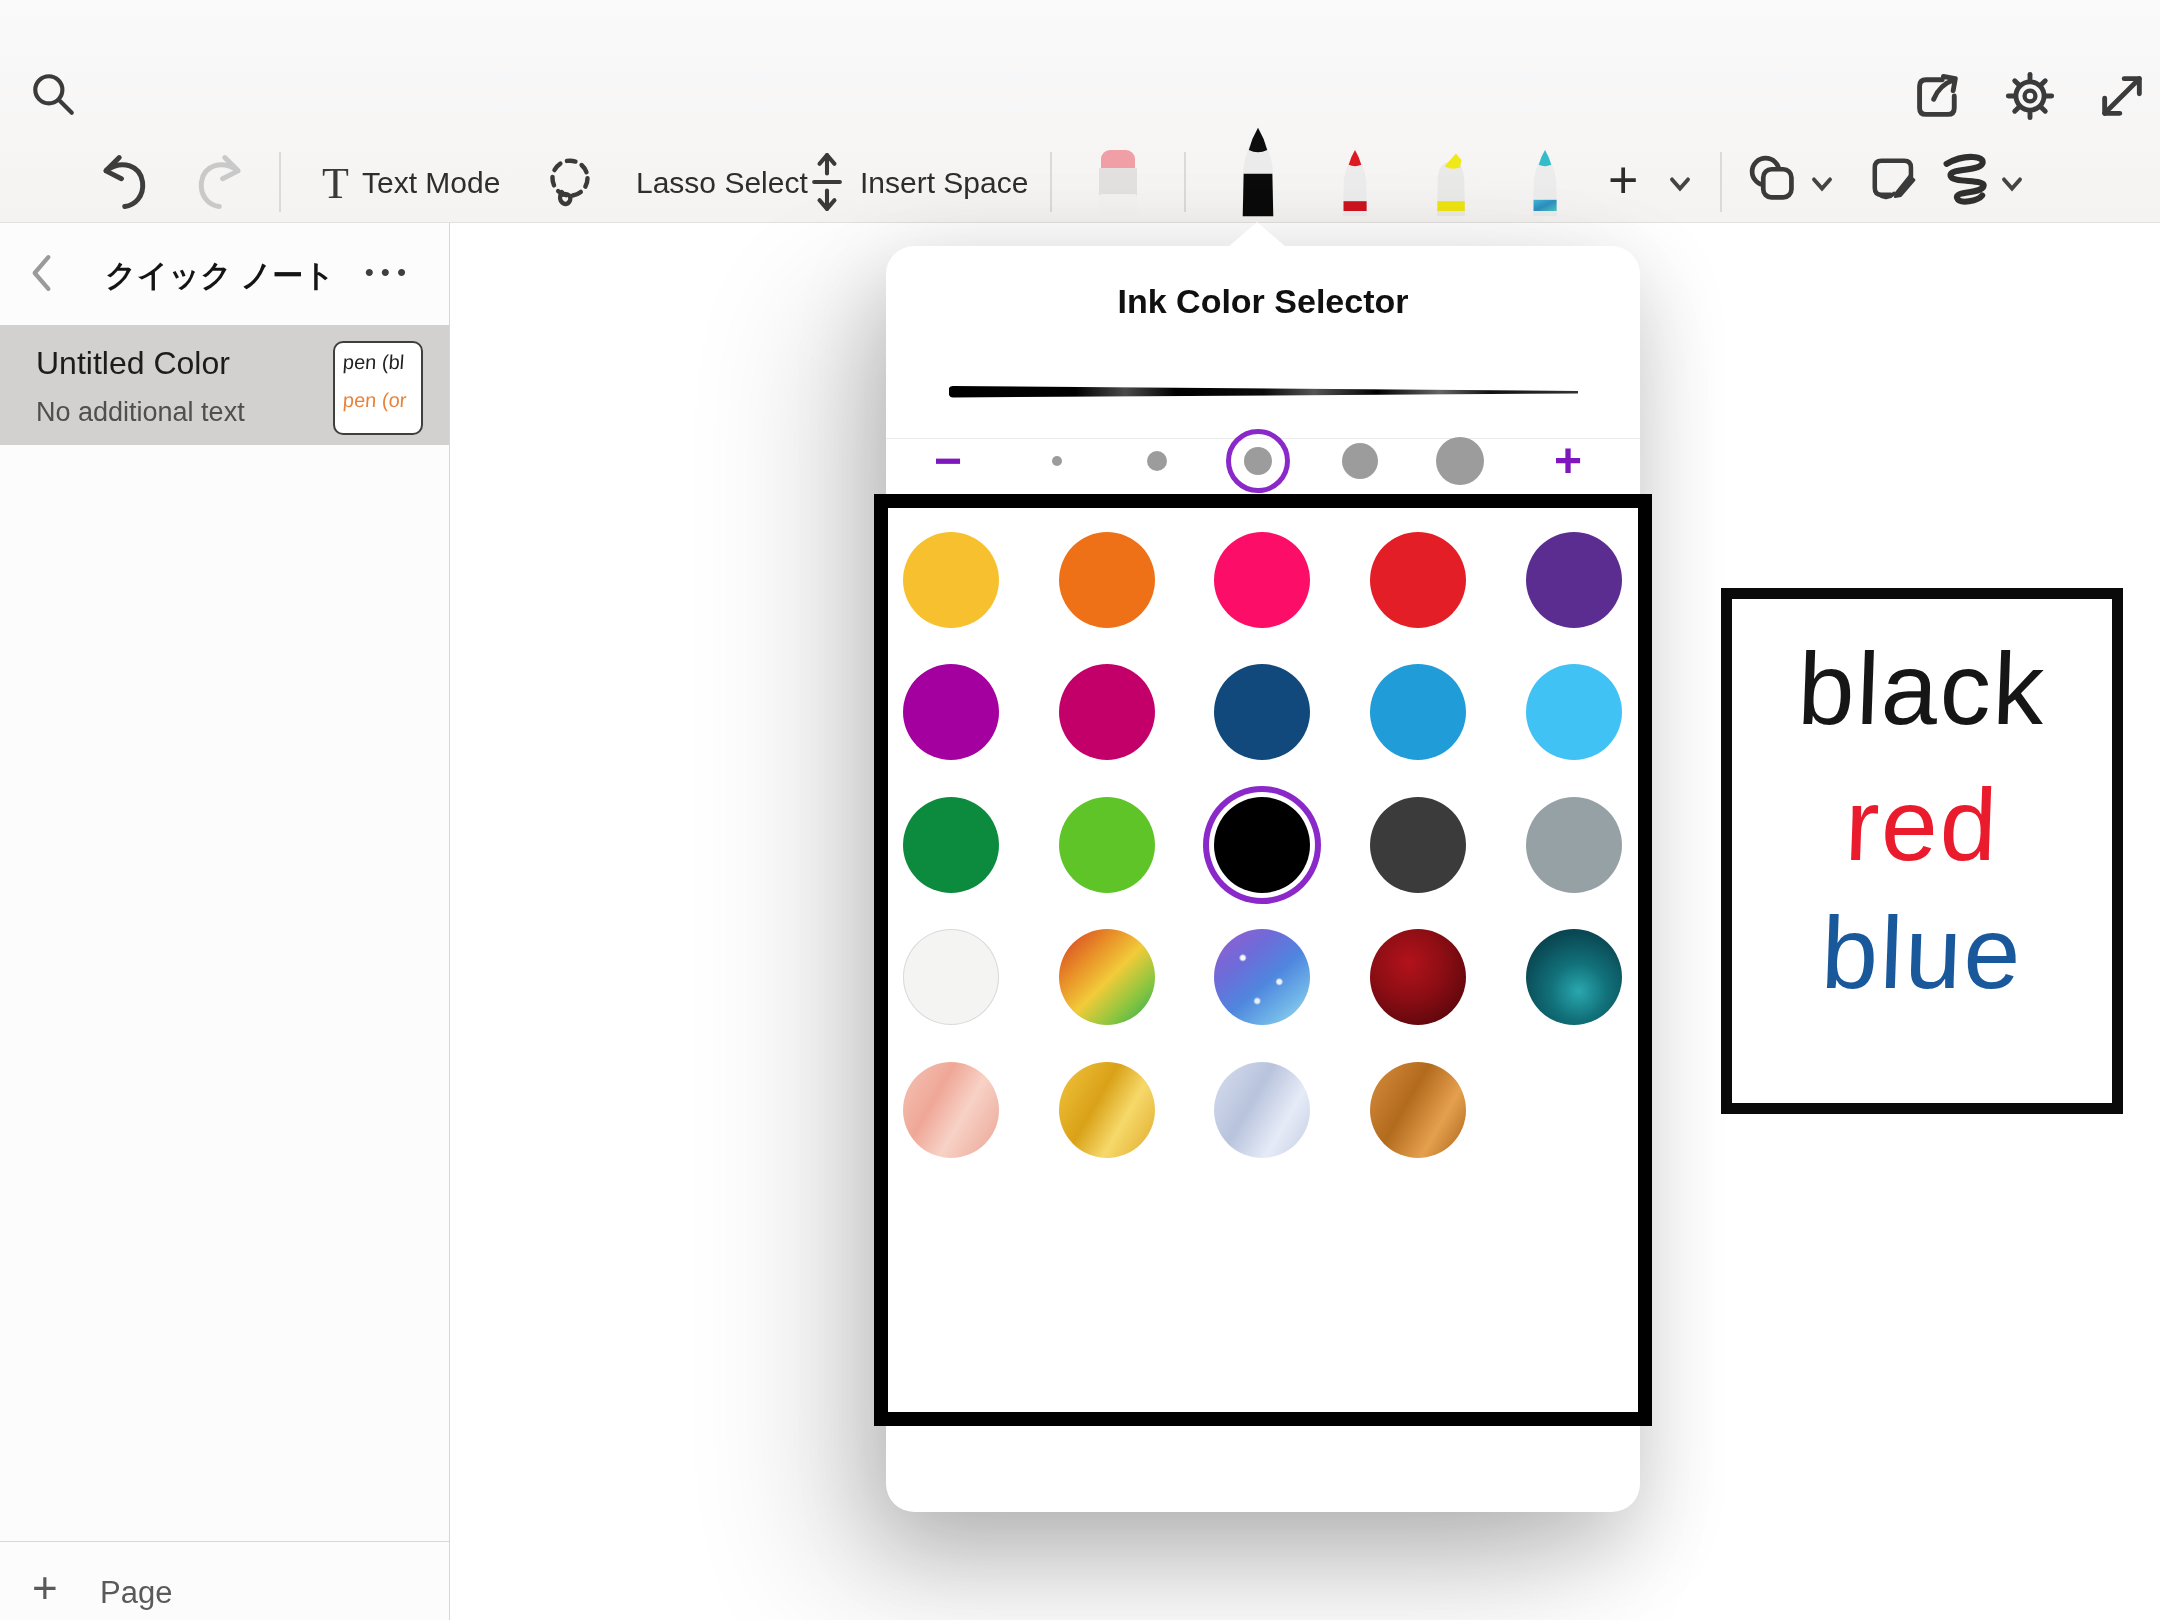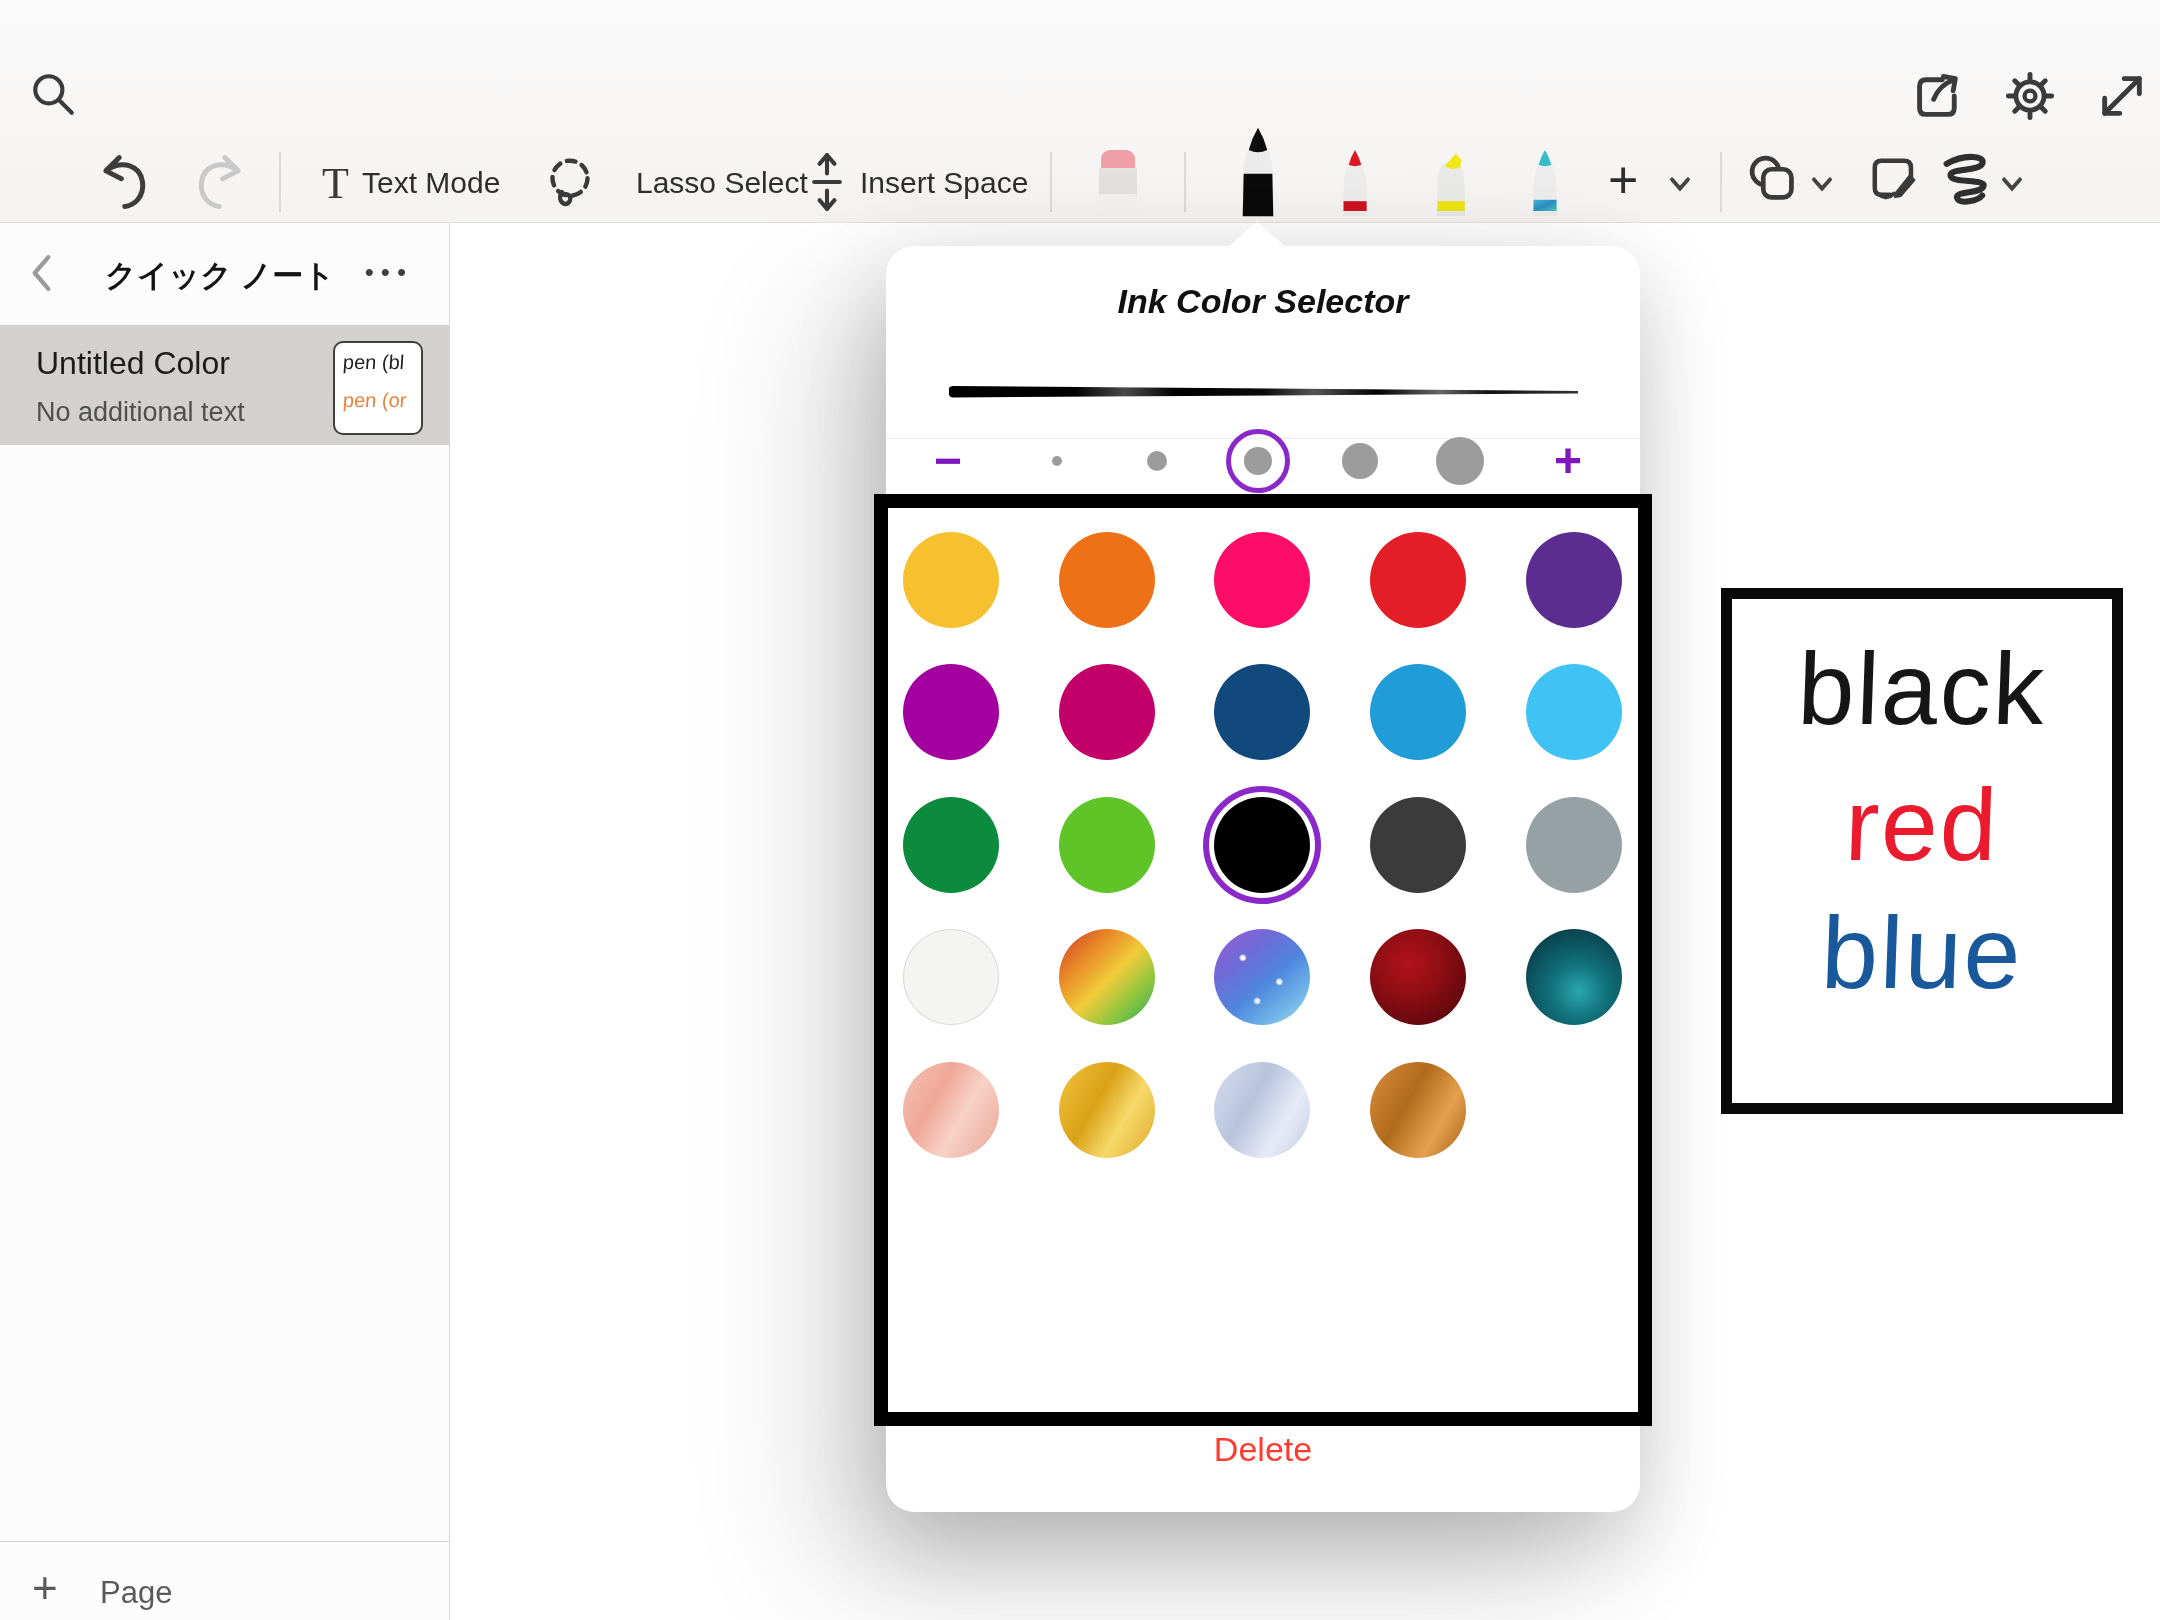--- a/index.html
+++ b/index.html
@@ -41,21 +41,21 @@
   .canvas{position:absolute;left:450px;top:223px;width:1710px;height:1397px;background:#ffffff;}
 
   
   .popup{position:absolute;left:886px;top:246px;width:754px;height:1266px;background:#ffffff;
          border-radius:28px;z-index:50;
          box-shadow:-60px 60px 140px rgba(0,0,0,.16),0 30px 90px rgba(0,0,0,.20);}
   .popup-arrow{position:absolute;left:342px;top:-24px;width:0;height:0;
                border-left:29px solid transparent;border-right:29px solid transparent;
                border-bottom:25px solid #ffffff;}
   .popup-title{position:absolute;left:0;top:36px;width:100%;text-align:center;
-               font-size:34px;font-weight:700;color:#101010;font-style:italic;}
+               font-size:34px;font-weight:700;color:#101010;}
   .stroke-preview{position:absolute;left:60px;top:134px;}
   .popup-div1{position:absolute;left:0;top:192px;width:100%;height:1px;background:#ebebeb;}
   .size-row{position:absolute;left:0;top:193px;width:100%;height:90px;}
   .size-minus,.size-plus{position:absolute;top:-6px;font-size:48px;font-weight:700;color:#7E17BE;}
   .size-minus{left:48px;}
   .size-plus{left:668px;}
   .size-dot{position:absolute;border-radius:50%;background:#9c9c9c;}
   .size-ring{position:absolute;width:64px;height:64px;border:5px solid #8A28C9;border-radius:50%;box-sizing:border-box;}
   .swatch{position:absolute;width:96px;height:96px;border-radius:50%;}
   .swatch.outlined{box-shadow:inset 0 0 0 1px #d9d9d9;}
@@ -349,18 +349,17 @@
         <div class="swatch" style="left: 328px; top: 683px; background: radial-gradient(circle at 30% 30%, rgba(255, 255, 255, 0.95) 2px, rgba(255, 255, 255, 0) 4px), radial-gradient(circle at 68% 55%, rgba(255, 255, 255, 0.9) 2px, rgba(255, 255, 255, 0) 4px), radial-gradient(circle at 45% 75%, rgba(255, 255, 255, 0.85) 2px, rgba(255, 255, 255, 0) 4px), linear-gradient(140deg, rgb(156, 91, 209) 0%, rgb(110, 107, 216) 30%, rgb(79, 134, 222) 55%, rgb(111, 180, 232) 78%, rgb(168, 224, 240) 100%);"></div>
         <div class="swatch" style="left: 484px; top: 683px; background: radial-gradient(circle at 40% 35%, rgb(179, 18, 27) 0%, rgb(142, 14, 20) 40%, rgb(94, 7, 13) 80%, rgb(69, 4, 10) 100%);"></div>
         <div class="swatch" style="left: 640px; top: 683px; background: radial-gradient(circle at 55% 65%, rgb(42, 167, 174) 0%, rgb(17, 112, 121) 35%, rgb(10, 74, 85) 70%, rgb(6, 53, 65) 100%);"></div>
         <div class="swatch" style="left: 17px; top: 816px; background: linear-gradient(120deg, rgb(245, 196, 182) 0%, rgb(239, 167, 151) 35%, rgb(247, 210, 198) 60%, rgb(235, 163, 147) 100%);"></div>
         <div class="swatch" style="left: 173px; top: 816px; background: linear-gradient(120deg, rgb(242, 198, 63) 0%, rgb(217, 161, 23) 40%, rgb(246, 217, 106) 65%, rgb(223, 169, 42) 100%);"></div>
         <div class="swatch" style="left: 328px; top: 816px; background: linear-gradient(120deg, rgb(215, 222, 240) 0%, rgb(184, 195, 220) 40%, rgb(230, 235, 247) 70%, rgb(194, 204, 226) 100%);"></div>
         <div class="swatch" style="left: 484px; top: 816px; background: linear-gradient(120deg, rgb(217, 142, 63) 0%, rgb(178, 106, 28) 40%, rgb(229, 160, 78) 70%, rgb(169, 97, 24) 100%);"></div>
       </div>
 
 
-    <div class="delete-btn">Delete</div>
   </div>
 
   <div class="grid-frame"></div>
 
 </div>
 
 </body></html>

